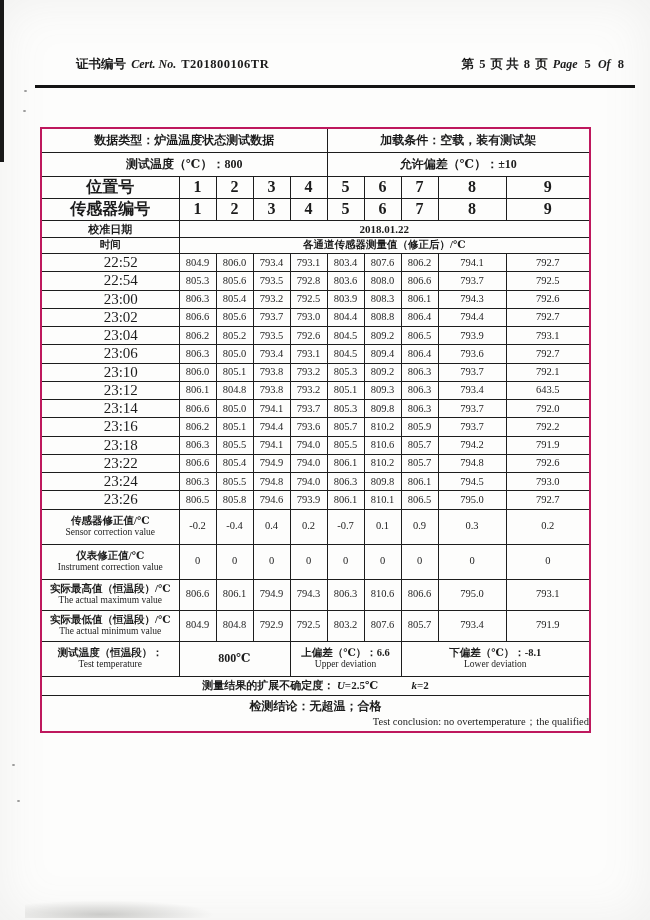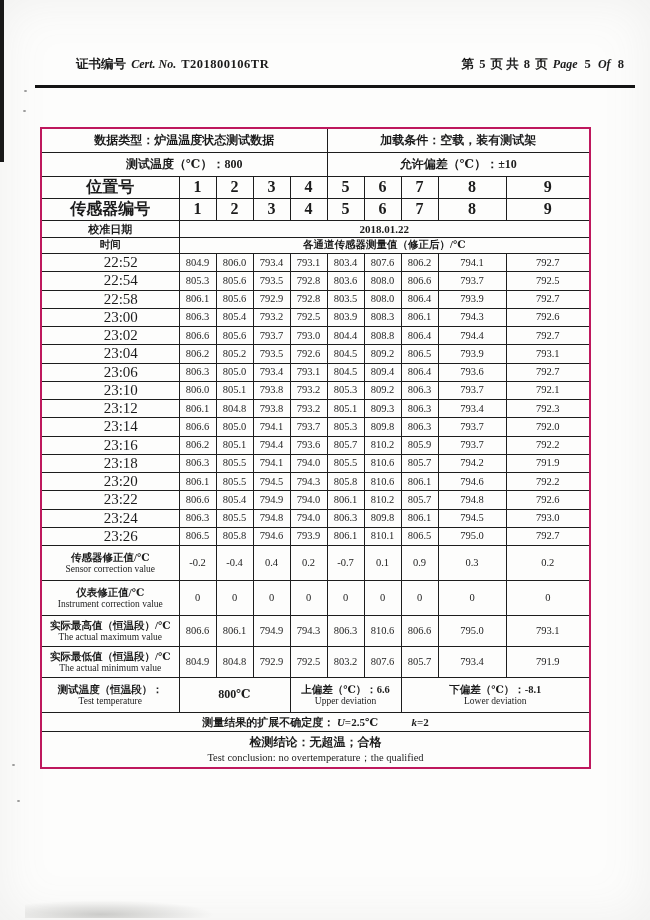--- a/index.html
+++ b/index.html
@@ -47,21 +47,21 @@
   .en{font-weight:normal;font-size:9.5px;line-height:1.2;}
   .cnl{font-weight:bold;font-size:10.5px;line-height:1.25;}
   .r-max td,.r-min td{height:30px;}
   .r-tt td{height:34px;white-space:normal;}
   .r-tt .big{font-size:12px;font-weight:bold;}
   .r-unc td{height:18px;font-size:11px;font-weight:bold;}
   .r-unc .it{font-style:italic;font-family:"Liberation Serif",serif;}
   .r-unc .gap{display:inline-block;width:28px;}
   .r-concl td{height:35px;white-space:normal;}
   .r-concl .cn{font-size:12px;font-weight:bold;line-height:1.4;}
-  .r-concl .en2{font-size:10.5px;line-height:1.3;}
+  .r-concl .en2{font-size:10.5px;line-height:1.3;text-align:right;}
   .val{font-size:10.5px;}
 </style>
 </head>
 <body>
 
 <div class="page">
 
   <div class="scan-edge-left"></div>
   <div class="scan-smudge"></div>
   <div class="speck sp1"></div>
@@ -173,32 +173,20 @@
           <td>793.5</td>
           <td>792.8</td>
           <td>803.6</td>
           <td>808.0</td>
           <td>806.6</td>
           <td>793.7</td>
           <td>792.5</td>
         </tr>
 
 
-        <tr class="data-row">
-          <td class="time-cell">22:58</td>
-          <td>806.1</td>
-          <td>805.6</td>
-          <td>792.9</td>
-          <td>792.8</td>
-          <td>803.5</td>
-          <td>808.0</td>
-          <td>806.4</td>
-          <td>793.9</td>
-          <td>792.7</td>
-        </tr>
 
         <tr class="data-row">
           <td class="time-cell">23:00</td>
           <td>806.3</td>
           <td>805.4</td>
           <td>793.2</td>
           <td>792.5</td>
           <td>803.9</td>
           <td>808.3</td>
           <td>806.1</td>
@@ -262,21 +250,21 @@
         <tr class="data-row">
           <td class="time-cell">23:12</td>
           <td>806.1</td>
           <td>804.8</td>
           <td>793.8</td>
           <td>793.2</td>
           <td>805.1</td>
           <td>809.3</td>
           <td>806.3</td>
           <td>793.4</td>
-          <td>792.3</td>
+          <td>643.5</td>
         </tr>
 
         <tr class="data-row">
           <td class="time-cell">23:14</td>
           <td>806.6</td>
           <td>805.0</td>
           <td>794.1</td>
           <td>793.7</td>
           <td>805.3</td>
           <td>809.8</td>
@@ -304,32 +292,20 @@
           <td>805.5</td>
           <td>794.1</td>
           <td>794.0</td>
           <td>805.5</td>
           <td>810.6</td>
           <td>805.7</td>
           <td>794.2</td>
           <td>791.9</td>
         </tr>
 
-        <tr class="data-row">
-          <td class="time-cell">23:20</td>
-          <td>806.1</td>
-          <td>805.5</td>
-          <td>794.5</td>
-          <td>794.3</td>
-          <td>805.8</td>
-          <td>810.6</td>
-          <td>806.1</td>
-          <td>794.6</td>
-          <td>792.2</td>
-        </tr>
 
         <tr class="data-row">
           <td class="time-cell">23:22</td>
           <td>806.6</td>
           <td>805.4</td>
           <td>794.9</td>
           <td>794.0</td>
           <td>806.1</td>
           <td>810.2</td>
           <td>805.7</td>

